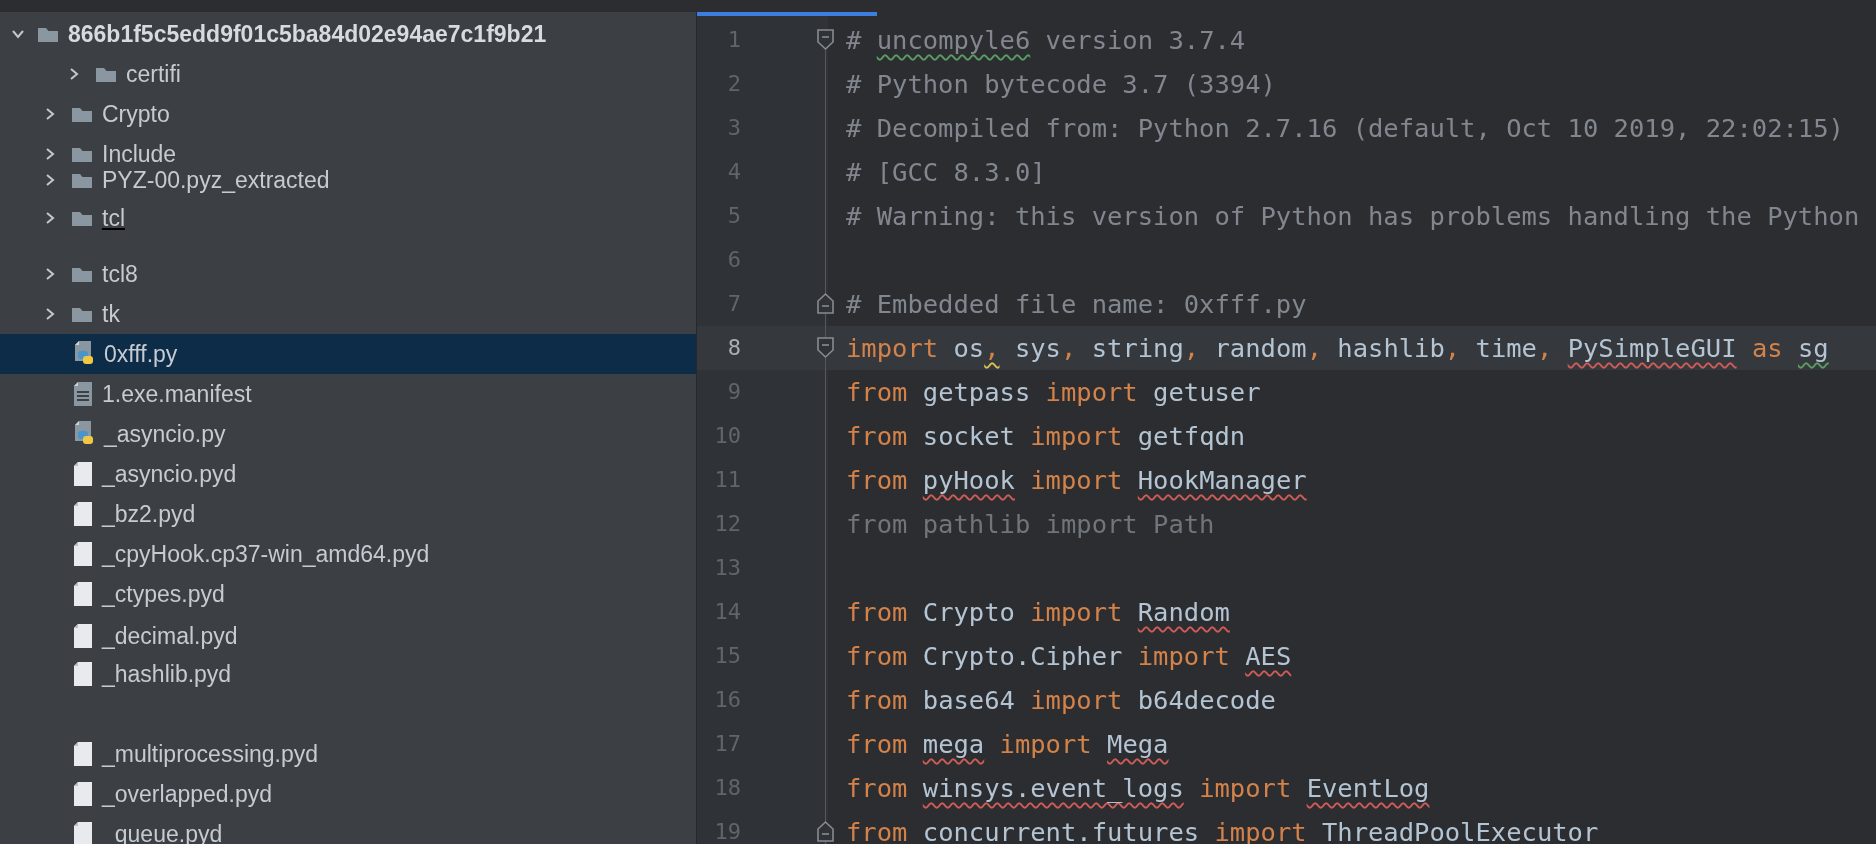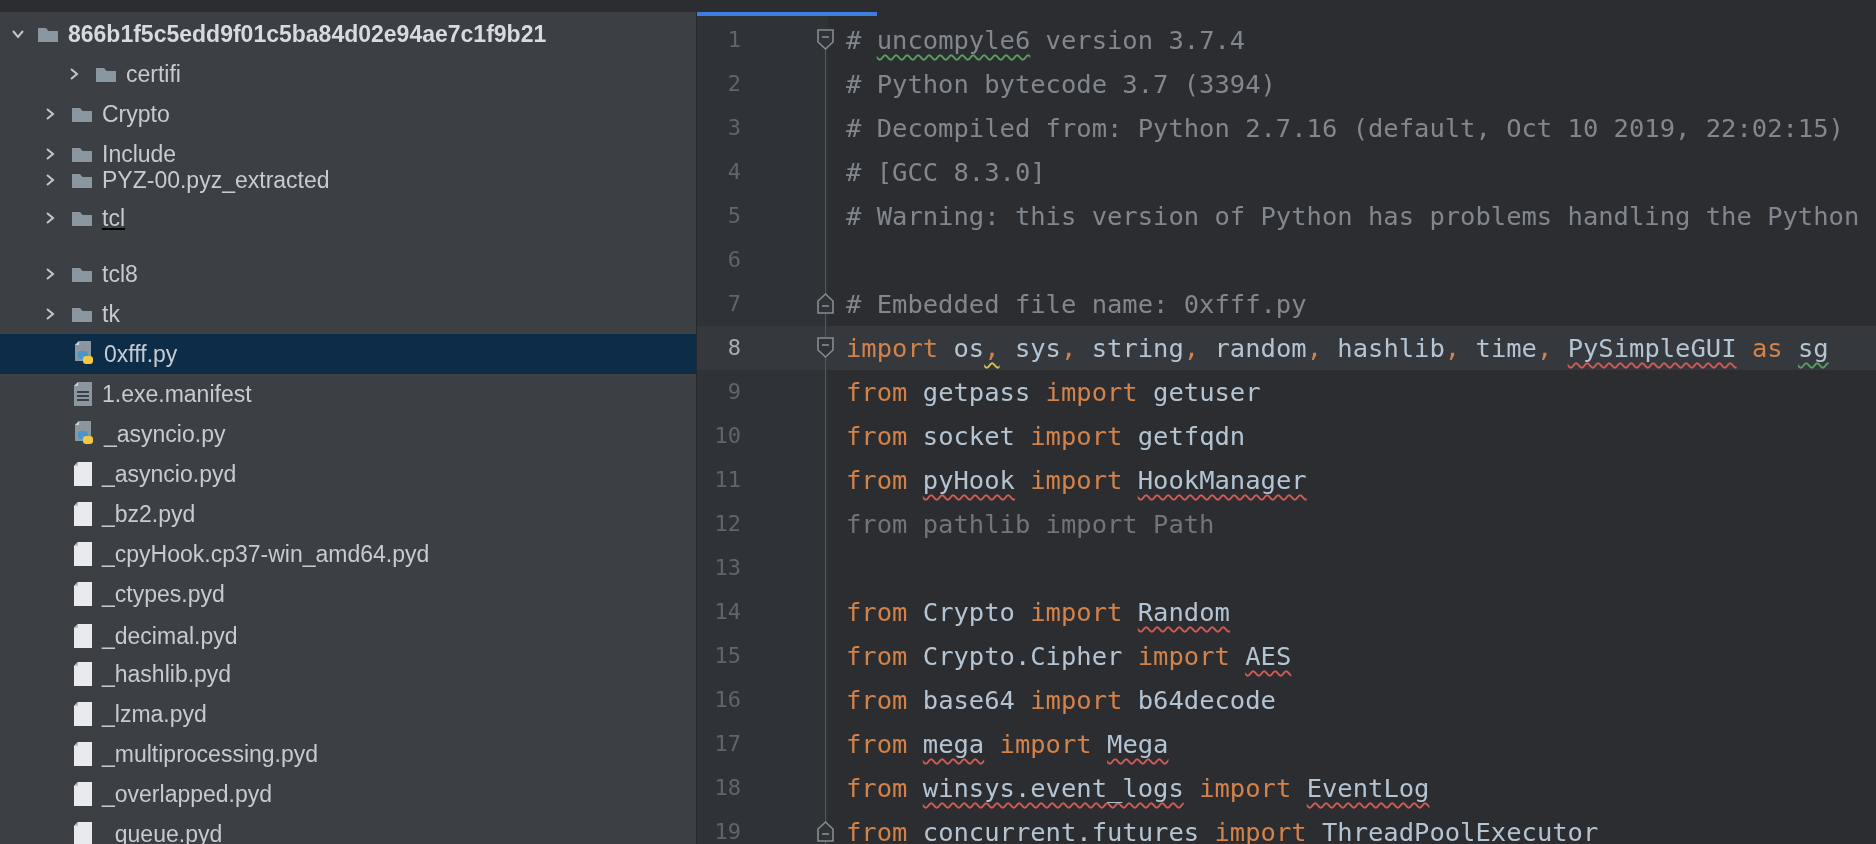--- a/index.html
+++ b/index.html
@@ -204,28 +204,20 @@
         </svg>
         <span class="tlabel">_decimal.pyd</span>
       </div>
       <div class="trow" style="top: 642px;">
         <span style="width: 72px; display: inline-block; flex: 0 0 auto;"></span>
         <svg width="22" height="26" viewBox="0 0 22 26" class="ticon">
           <path d="M6 1 H20 V25 H2 V5 Z" fill="#e8eaed"></path>
           <path d="M6 1 L6 5 L2 5 Z" fill="#b9bec4"></path>
         </svg>
         <span class="tlabel">_hashlib.pyd</span>
-      </div>
-      <div class="trow" style="top: 682px;">
-        <span style="width: 72px; display: inline-block; flex: 0 0 auto;"></span>
-        <svg width="22" height="26" viewBox="0 0 22 26" class="ticon">
-          <path d="M6 1 H20 V25 H2 V5 Z" fill="#e8eaed"></path>
-          <path d="M6 1 L6 5 L2 5 Z" fill="#b9bec4"></path>
-        </svg>
-        <span class="tlabel">_lzma.pyd</span>
       </div>
       <div class="trow" style="top: 722px;">
         <span style="width: 72px; display: inline-block; flex: 0 0 auto;"></span>
         <svg width="22" height="26" viewBox="0 0 22 26" class="ticon">
           <path d="M6 1 H20 V25 H2 V5 Z" fill="#e8eaed"></path>
           <path d="M6 1 L6 5 L2 5 Z" fill="#b9bec4"></path>
         </svg>
         <span class="tlabel">_multiprocessing.pyd</span>
       </div>
       <div class="trow" style="top: 762px;">

